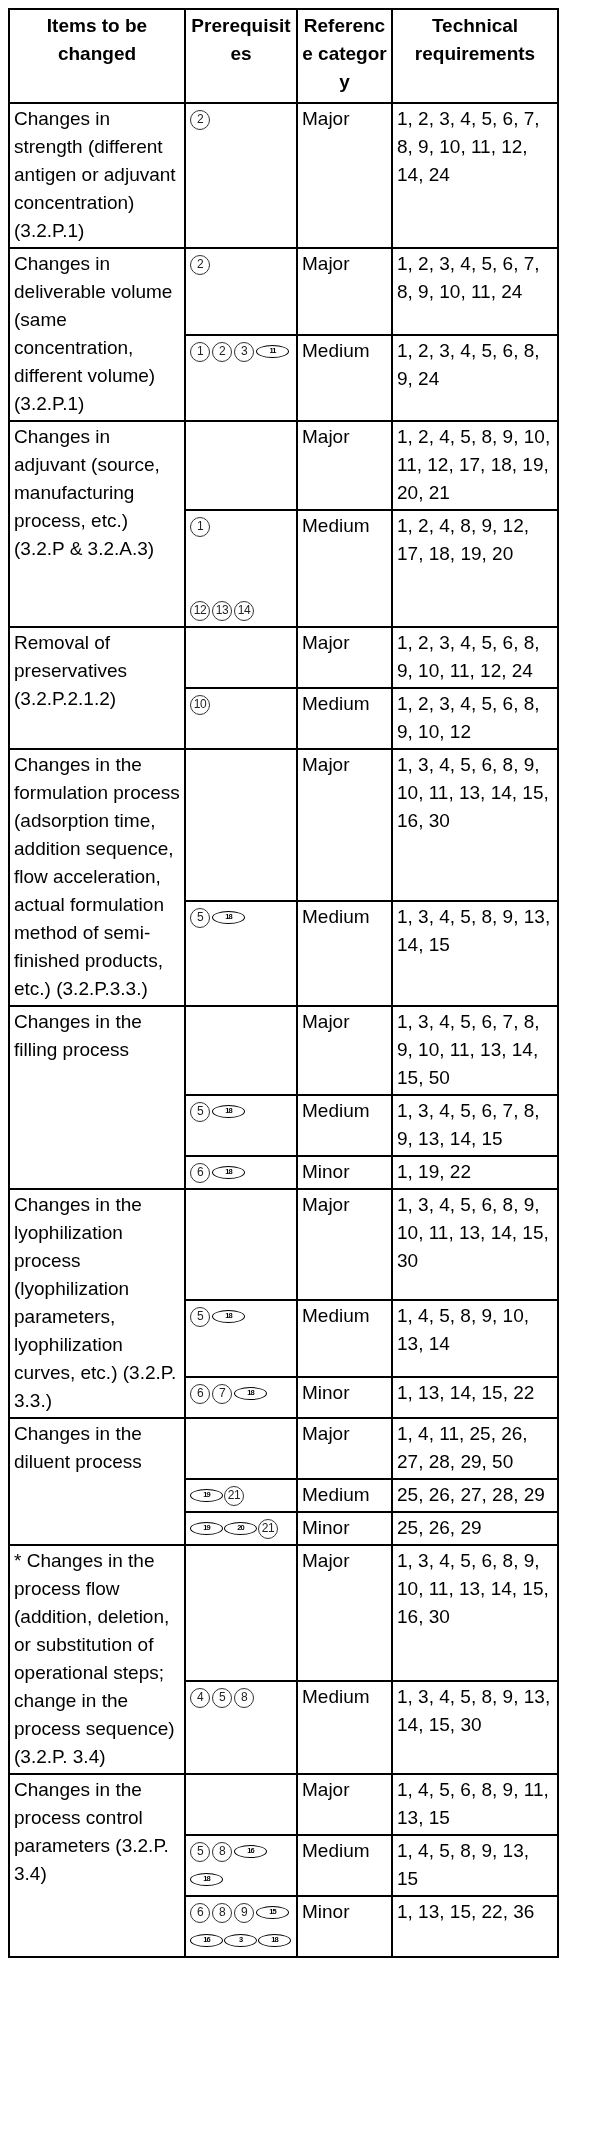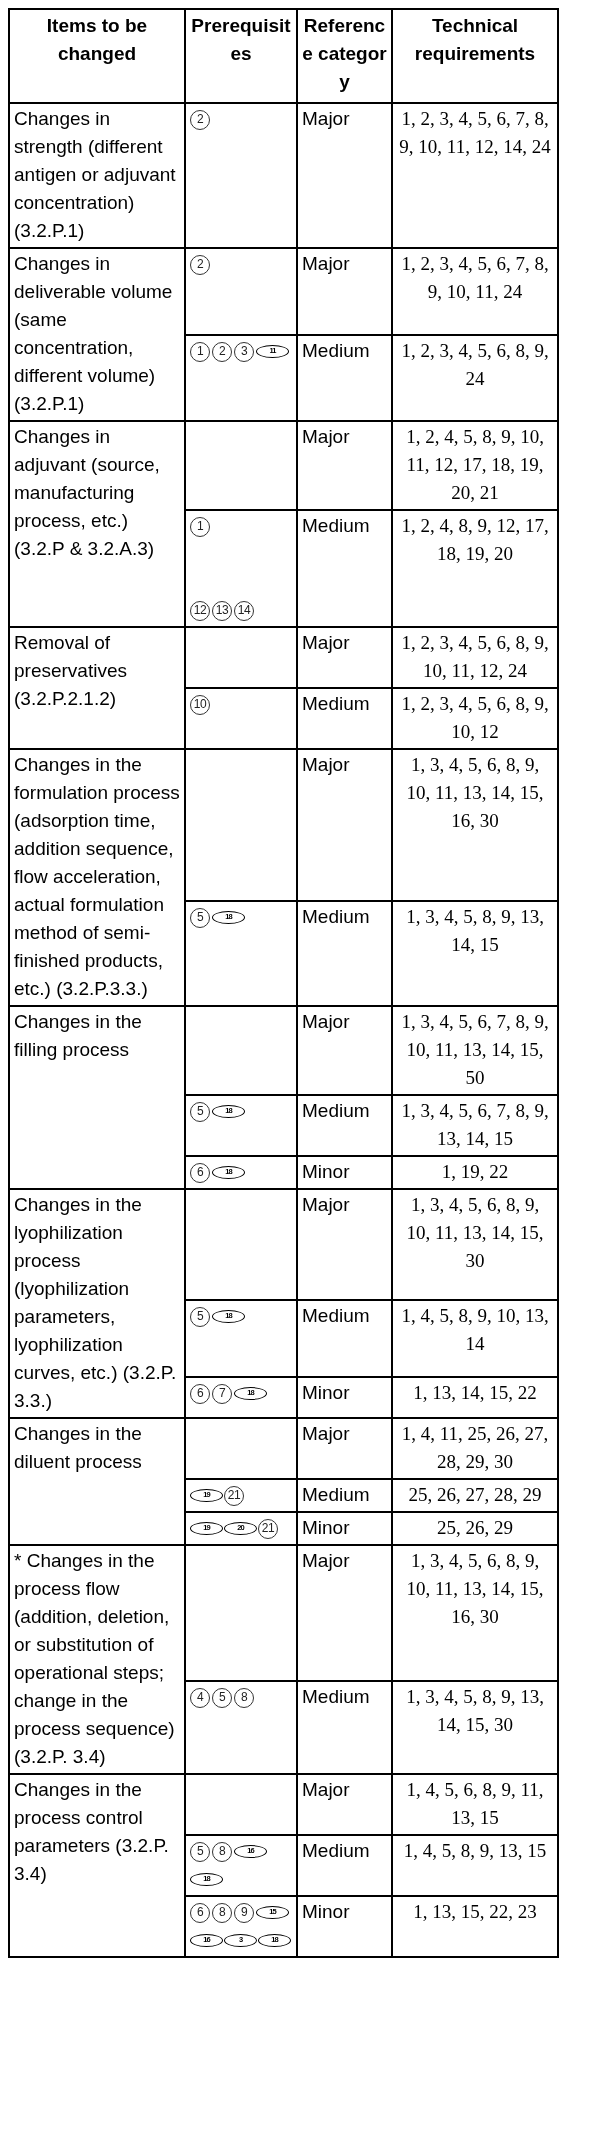--- a/index.html
+++ b/index.html
@@ -30,21 +30,21 @@
   table.doc th{
     font-weight:bold;
     text-align:center;
     padding-top:2px;
     padding-bottom:6px;
   }
   th.brk{overflow-wrap:anywhere;word-break:break-all;}
   td.item-cell{text-align:left;}
   td.prereq-cell{text-align:left;padding-left:5px;}
   td.category-cell{text-align:left;}
-  td.req-cell{text-align:center;padding-left:5px;padding-right:3px;font-family:Liberation Serif, serif;}
+  td.req-cell{text-align:left;padding-left:5px;padding-right:3px;}
   .prereq-line{min-height:28px;}
   .circle{
     display:inline-block;
     width:20px;height:20px;
     box-sizing:border-box;
     border:1.5px solid #333;
     border-radius:50%;
     font-size:12px;
     line-height:17px;
     text-align:center;
@@ -186,21 +186,21 @@
         <td class="prereq-cell">
           <div class="prereq-line"><span class="circle">6</span><span class="circle">7</span><span class="circle small">18</span></div>
         </td>
         <td class="category-cell">Minor</td>
         <td class="req-cell">1, 13, 14, 15, 22</td>
       </tr>
       <tr>
         <td class="item-cell" rowspan="3">Changes in the diluent process</td>
         <td class="prereq-cell"></td>
         <td class="category-cell">Major</td>
-        <td class="req-cell">1, 4, 11, 25, 26, 27, 28, 29, 30</td>
+        <td class="req-cell">1, 4, 11, 25, 26, 27, 28, 29, 50</td>
       </tr>
       <tr>
         <td class="prereq-cell">
           <div class="prereq-line"><span class="circle small">19</span><span class="circle">21</span></div>
         </td>
         <td class="category-cell">Medium</td>
         <td class="req-cell">25, 26, 27, 28, 29</td>
       </tr>
       <tr>
         <td class="prereq-cell">
@@ -233,16 +233,16 @@
           <div class="prereq-line"><span class="circle">5</span><span class="circle">8</span><span class="circle small">16</span><span class="circle small">18</span></div>
         </td>
         <td class="category-cell">Medium</td>
         <td class="req-cell">1, 4, 5, 8, 9, 13, 15</td>
       </tr>
       <tr>
         <td class="prereq-cell">
           <div class="prereq-line"><span class="circle">6</span><span class="circle">8</span><span class="circle">9</span><span class="circle small">15</span><span class="circle small">16</span><span class="circle small">3</span><span class="circle small">18</span></div>
         </td>
         <td class="category-cell">Minor</td>
-        <td class="req-cell">1, 13, 15, 22, 23</td>
+        <td class="req-cell">1, 13, 15, 22, 36</td>
       </tr>
     </tbody>
 </table>
 
 </body></html>

